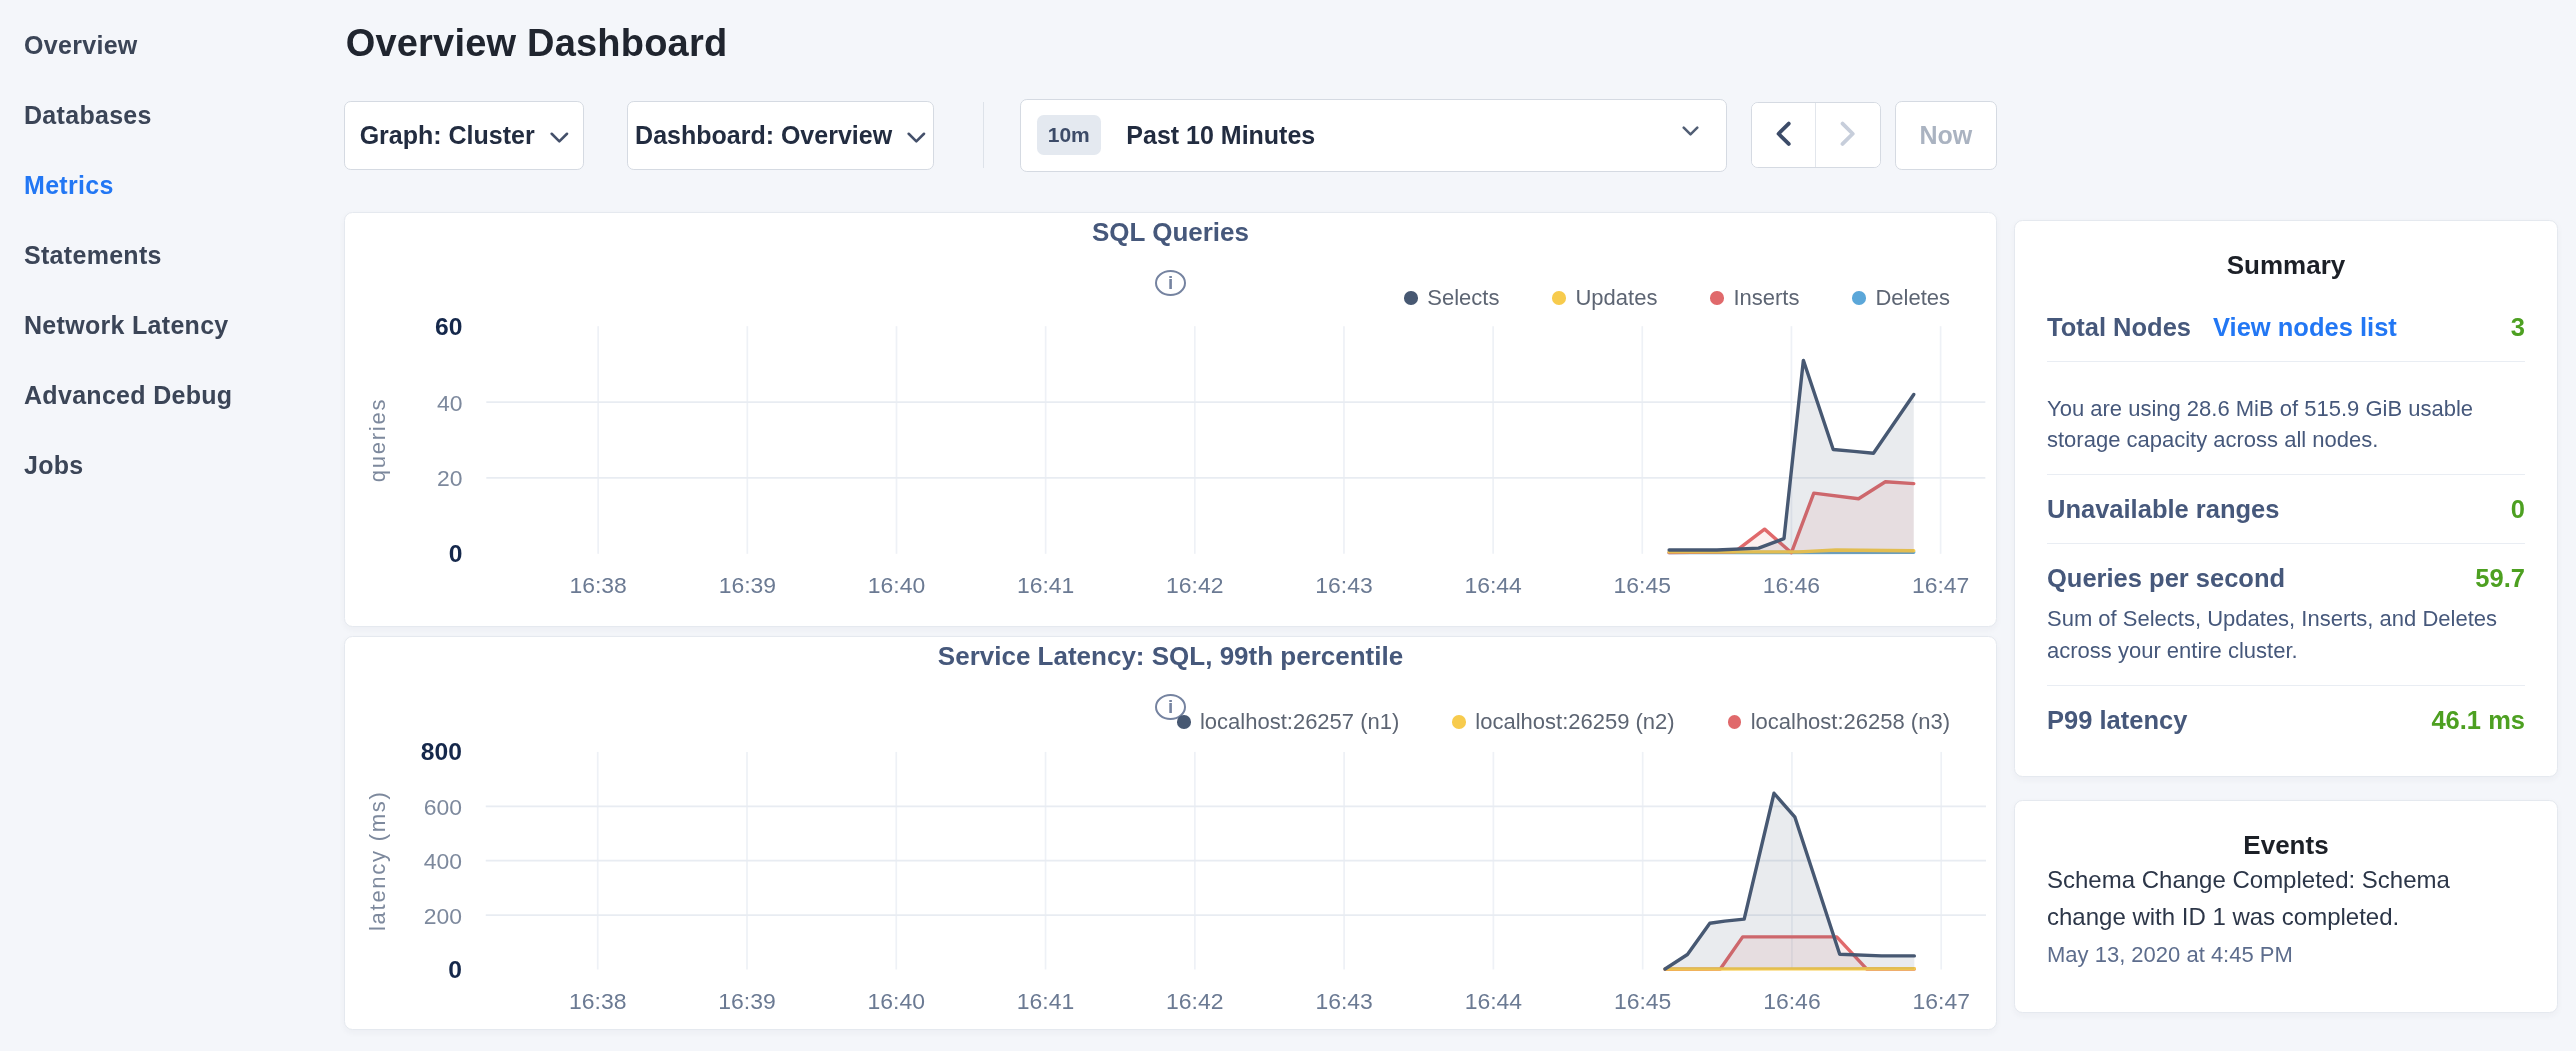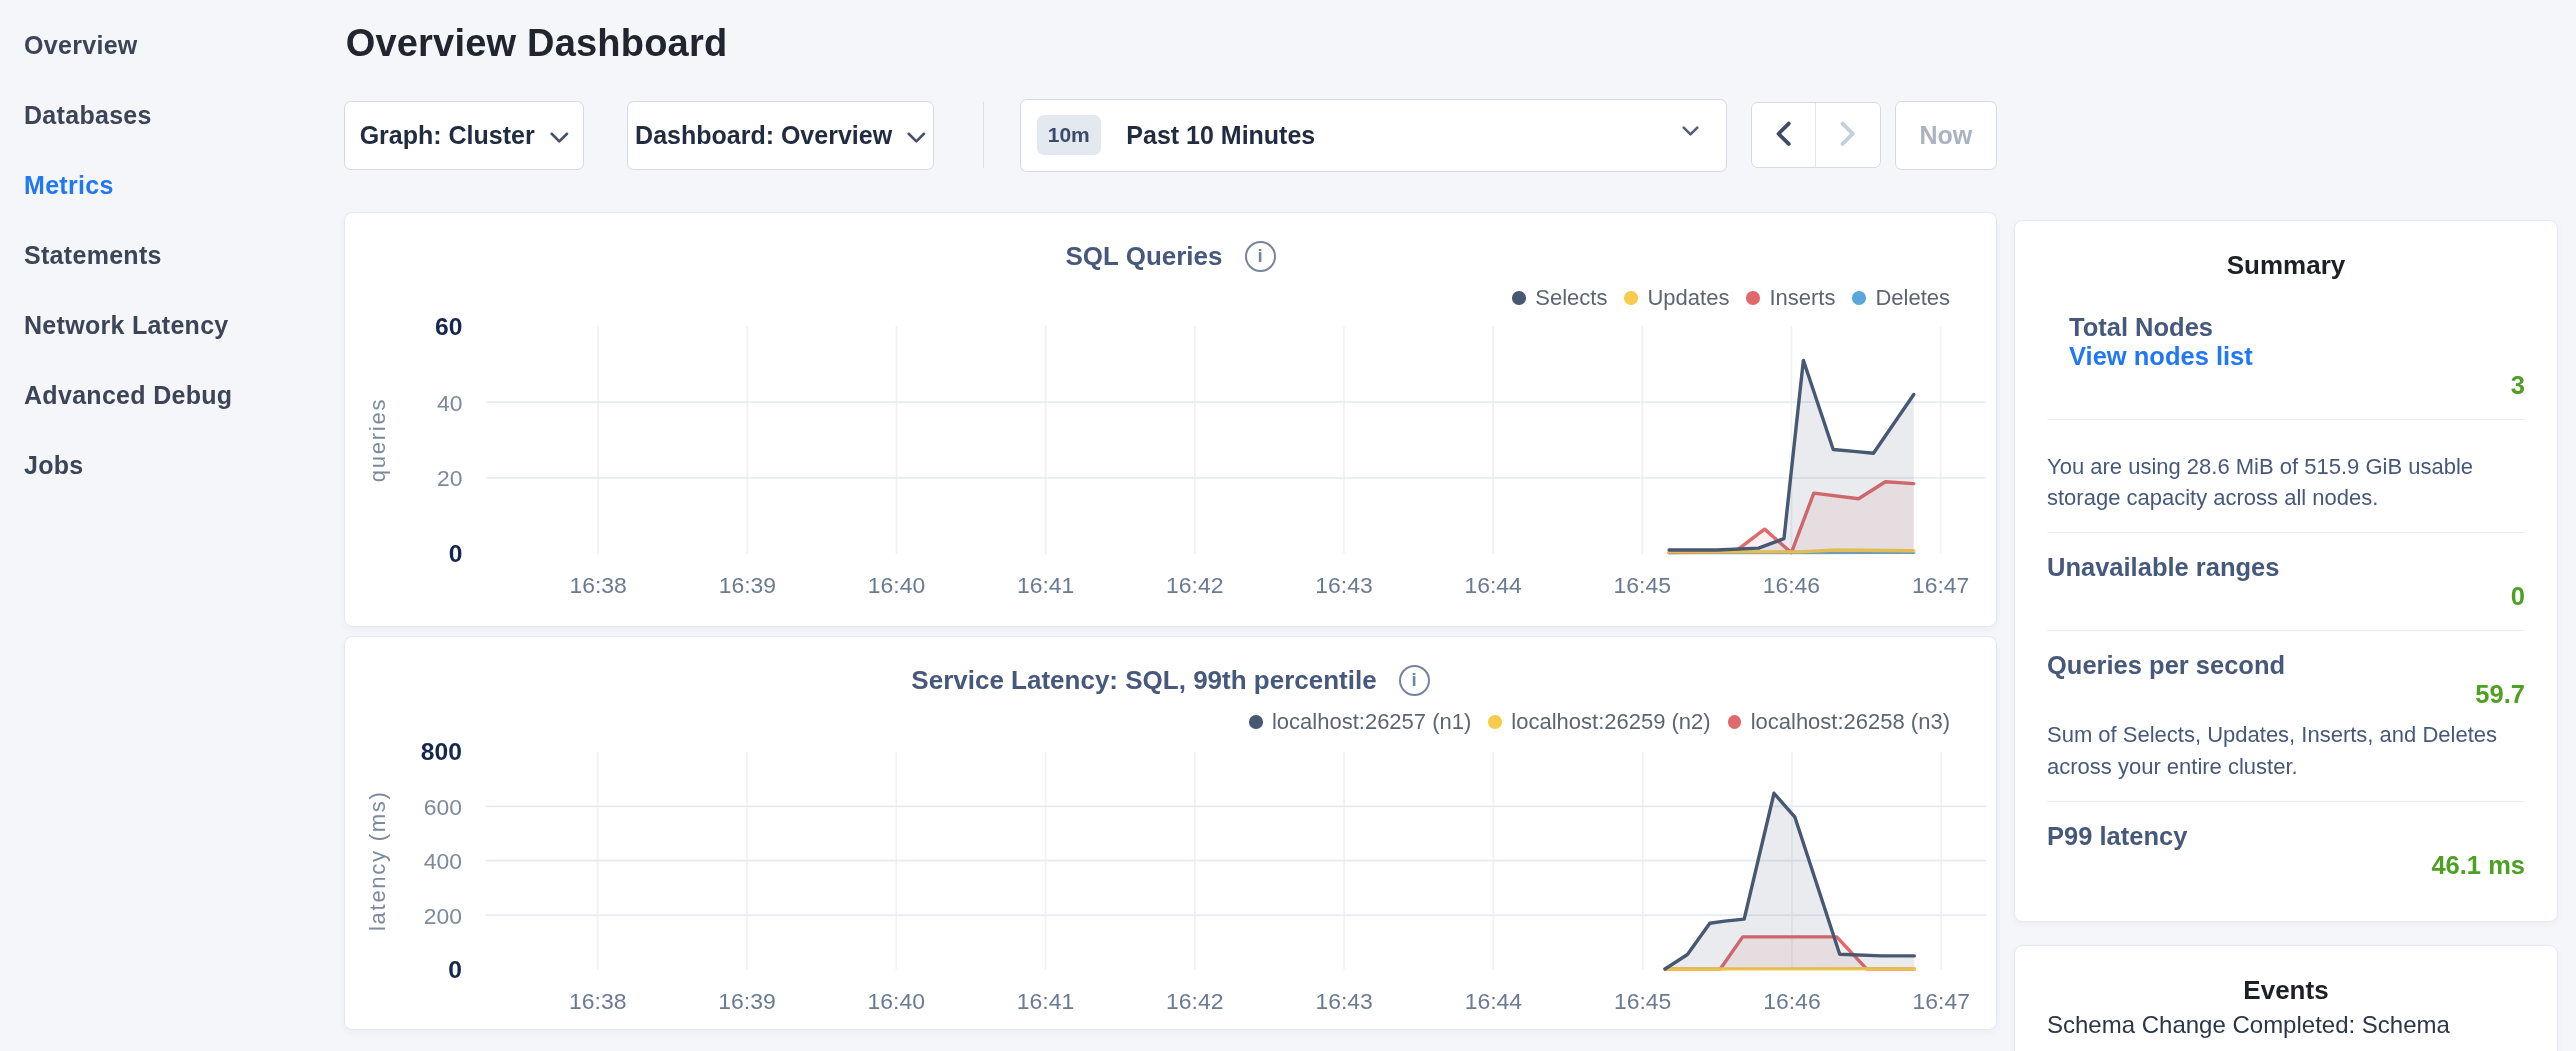--- a/index.html
+++ b/index.html
@@ -32,38 +32,38 @@
   .arrowpair{display:flex;margin-left:24px;height:66px;box-sizing:border-box;border:1.7px solid #d5dae2;
              border-radius:6.8px;background:#fff;overflow:hidden;}
   .apbtn{width:66px;height:100%;display:flex;align-items:center;justify-content:center;background:#fff;border:none;cursor:pointer;padding:0;}
   .apbtn.prev{border-right:1.7px solid #e2e6ec;}
   .now{width:105px;margin-left:13.6px;color:#aab3c1;}
 
   
   .card{background:#fff;border:1.7px solid #e5e9ef;border-radius:8.5px;box-shadow:0 2.6px 6.8px rgba(40,50,70,.04);box-sizing:border-box;}
   .chart-card{width:1653px;margin-top:44px;padding-top:20.4px;}
   .chart-card.second{margin-top:8.5px;}
-  .chart-title-row{display:flex;align-items:center;justify-content:center;gap:22px;height:46px;}
+  .chart-title-row{display:flex;align-items:center;justify-content:center;gap:22px;height:46px;flex-direction:column;}
   .chart-title-row h2{margin:0;font-size:26px;font-weight:700;color:#46587b;}
   .info-icon{width:31px;height:31px;border:2.6px solid #7583a0;border-radius:50%;color:#7583a0;
              display:flex;align-items:center;justify-content:center;font-size:18.7px;font-weight:700;
              box-sizing:border-box;cursor:pointer;}
-  .legend{display:flex;justify-content:flex-end;align-items:center;gap:17px;height:37px;padding-right:46px;}
+  .legend{display:flex;justify-content:flex-end;align-items:center;gap:53px;height:37px;padding-right:46px;}
   .leg-item{display:flex;align-items:center;gap:9.4px;font-size:22px;color:#5d6573;}
   .dot{width:13.6px;height:13.6px;border-radius:50%;background:#999;}
   svg.chart{display:block;}
 
   
   .rightcol{position:absolute;left:2014px;top:0;width:544px;}
   .summary-card{margin-top:220px;padding:29px 32px 22px;}
   .panel-title{margin:0;text-align:center;font-size:26px;font-weight:700;color:#1c2027;}
   .sum-rows{margin-top:12px;}
   .sum-row{padding:20.4px 0 18.7px;}
   .sum-row + .sum-row{border-top:1.7px solid #e9edf3;}
-  .sum-head{display:flex;align-items:baseline;flex-direction:column;}
+  .sum-head{display:flex;align-items:baseline;}
   .sum-label{font-size:25.5px;font-weight:700;color:#46587b;}
   .sum-link{font-size:25.5px;font-weight:700;color:#2277f4;margin-left:22px;text-decoration:none;cursor:pointer;}
   .sum-value{margin-left:auto;font-size:25.5px;font-weight:700;color:#4da021;white-space:nowrap;}
   .sum-desc{margin-top:10.2px;font-size:22px;line-height:1.42;color:#46587b;}
 
   .events-card{margin-top:23px;padding:29px 32px 34px;min-height:213px;}
   .event-text{font-size:24px;line-height:1.55;color:#2c3648;}
   .event-time{margin-top:6.8px;font-size:22px;color:#5d6d8d;}
 </style>
 </head>

